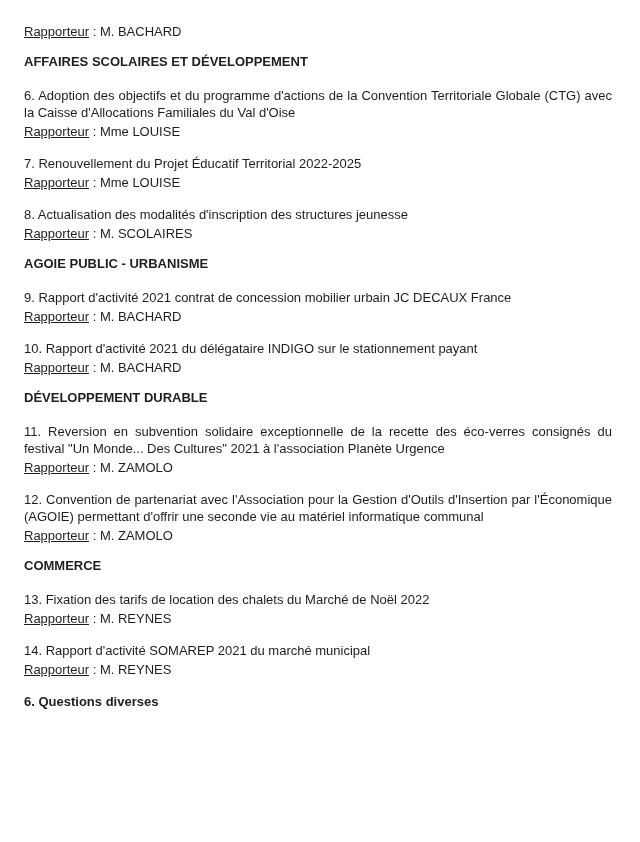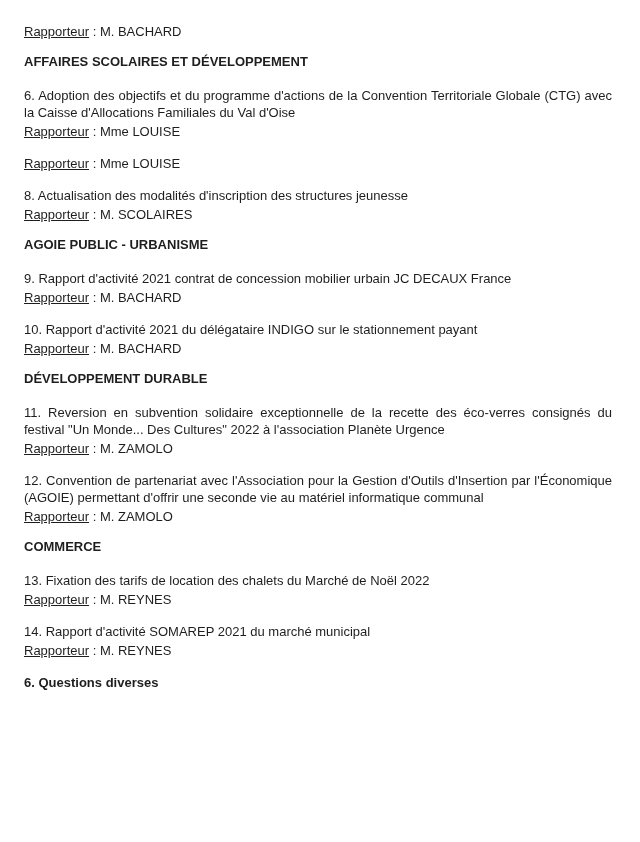--- a/index.html
+++ b/index.html
@@ -52,20 +52,21 @@
 
 
   <h2 class="section-heading">AFFAIRES SCOLAIRES ET DÉVELOPPEMENT</h2>
 
   <div class="entry">
     <p class="entry-title">6. Adoption des objectifs et du programme d'actions de la Convention Territoriale Globale (CTG) avec la Caisse d'Allocations Familiales du Val d'Oise</p>
     <p class="rapporteur-line"><span class="rapporteur-label">Rapporteur</span><span> : </span><span>Mme LOUISE</span></p>
   </div>
 
   <div class="entry">
+    <p class="entry-title">7. Renouvellement du Projet Éducatif Territorial 2022-2025</p>
     <p class="rapporteur-line"><span class="rapporteur-label">Rapporteur</span><span> : </span><span>Mme LOUISE</span></p>
   </div>
 
 
   <div class="entry">
     <p class="entry-title">8. Actualisation des modalités d'inscription des structures jeunesse</p>
     <p class="rapporteur-line"><span class="rapporteur-label">Rapporteur</span><span> : </span><span>M. SCOLAIRES</span></p>
   </div>
 
   <h2 class="section-heading">AGOIE PUBLIC - URBANISME</h2>
@@ -76,21 +77,21 @@
   </div>
 
   <div class="entry">
     <p class="entry-title">10. Rapport d'activité 2021 du délégataire INDIGO sur le stationnement payant</p>
     <p class="rapporteur-line"><span class="rapporteur-label">Rapporteur</span><span> : </span><span>M. BACHARD</span></p>
   </div>
 
   <h2 class="section-heading">DÉVELOPPEMENT DURABLE</h2>
 
   <div class="entry">
-    <p class="entry-title">11. Reversion en subvention solidaire exceptionnelle de la recette des éco-verres consignés du festival "Un Monde... Des Cultures" 2022 à l'association Planète Urgence</p>
+    <p class="entry-title">11. Reversion en subvention solidaire exceptionnelle de la recette des éco-verres consignés du festival "Un Monde... Des Cultures" 2021 à l'association Planète Urgence</p>
     <p class="rapporteur-line"><span class="rapporteur-label">Rapporteur</span><span> : </span><span>M. ZAMOLO</span></p>
   </div>
 
   <div class="entry">
     <p class="entry-title">12. Convention de partenariat avec l'Association pour la Gestion d'Outils d'Insertion par l'Économique (AGOIE) permettant d'offrir une seconde vie au matériel informatique communal</p>
     <p class="rapporteur-line"><span class="rapporteur-label">Rapporteur</span><span> : </span><span>M. ZAMOLO</span></p>
   </div>
 
   <h2 class="section-heading">COMMERCE</h2>
 

